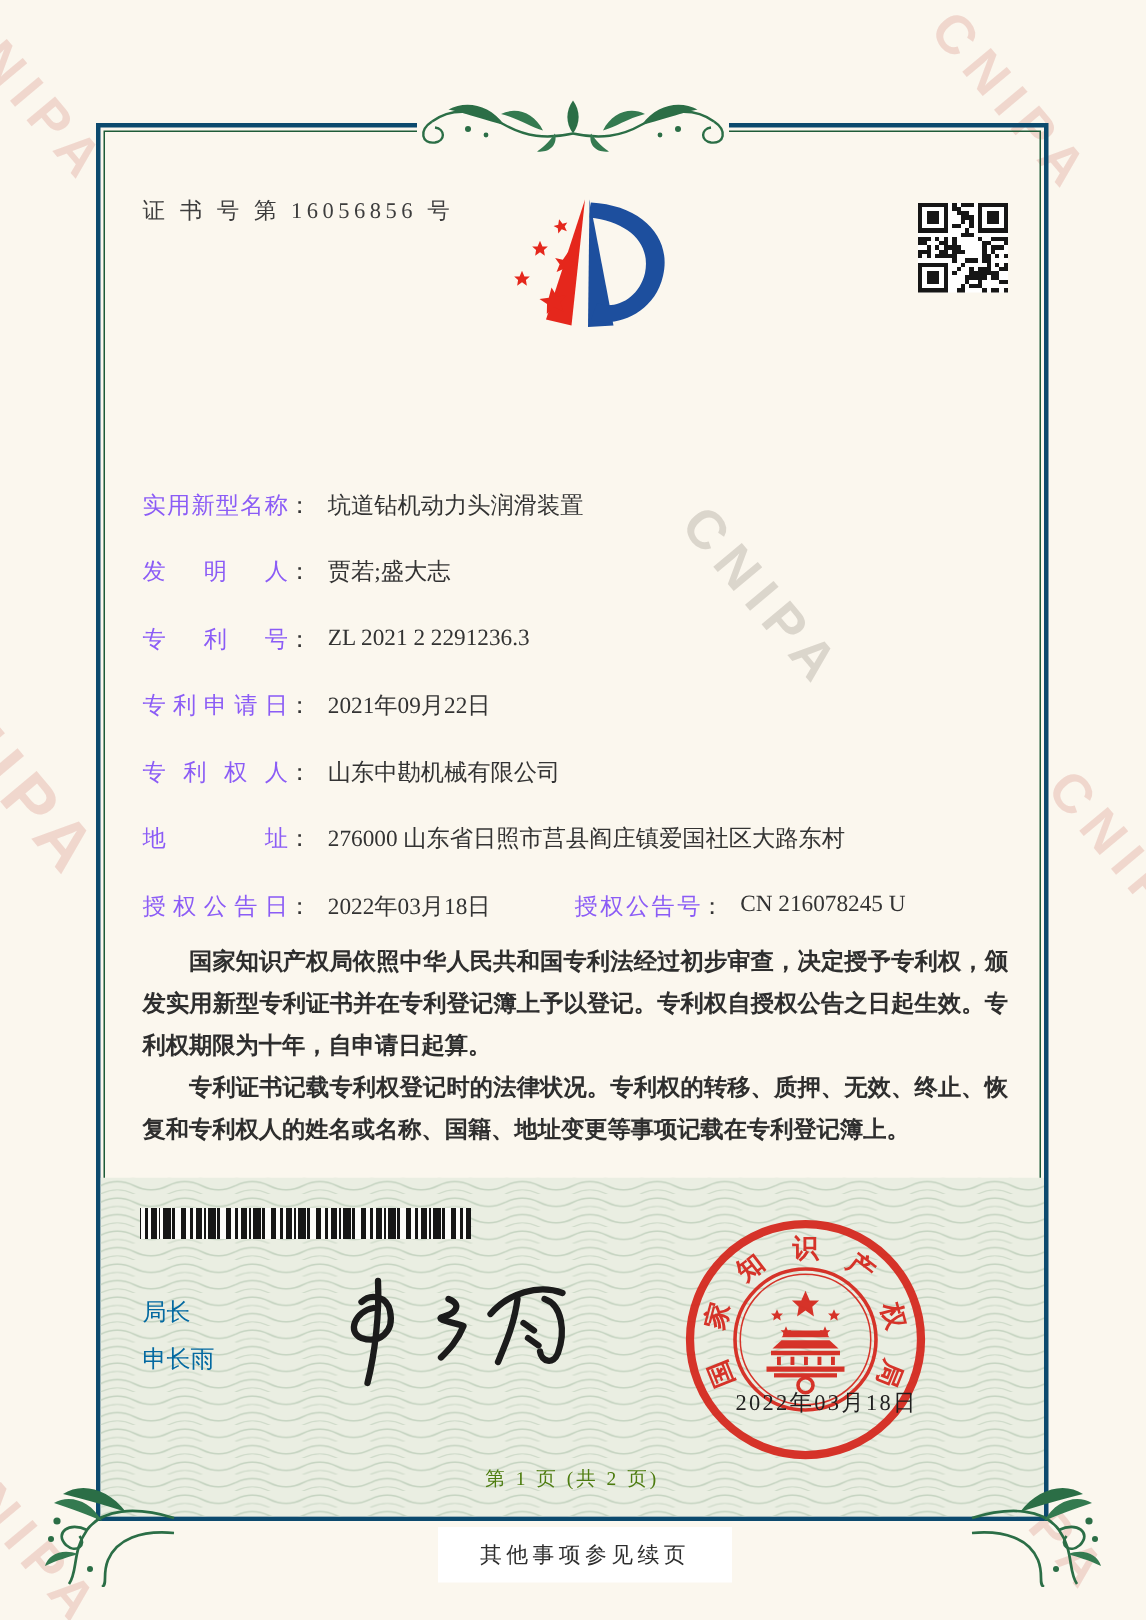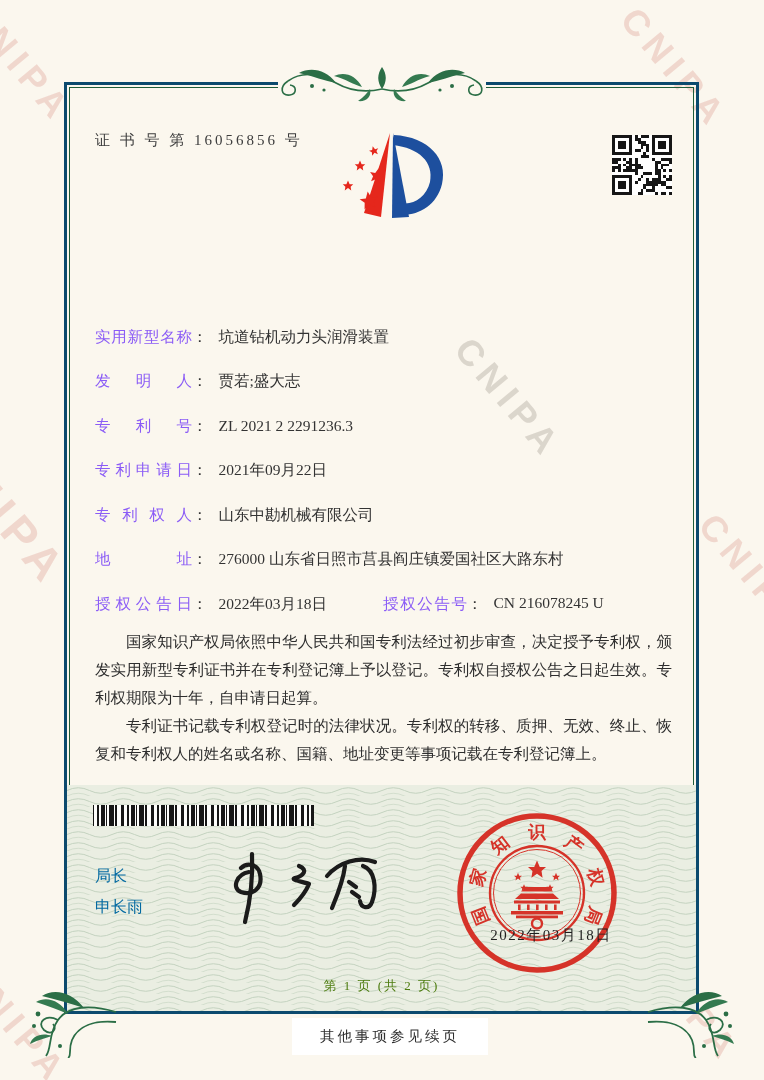--- a/index.html
+++ b/index.html
@@ -26,21 +26,21 @@
          color:#161616;letter-spacing:12px;padding-left:12px;margin:0;}
 
   .fields{position:absolute;left:28px;top:230px;width:576px;}
   .frow{height:44.5px;display:flex;align-items:center;font-size:15.5px;color:#333;}
   .fgroup{display:flex;align-items:flex-start;}
   .fgroup.first{width:288px;flex:none;}
   .flabel{display:inline-block;width:97px;text-align:justify;text-align-last:justify;color:#8b5cf6;}
   .flabel.l2{width:84px;}
   .fvalue{margin-left:11px;white-space:nowrap;}
 
-  .paras{position:absolute;left:28px;top:543px;width:577px;font-size:15.5px;line-height:28px;color:#2e2e2e;text-align:justify;}
+  .paras{position:absolute;left:28px;top:543px;width:577px;font-size:15.5px;line-height:28px;color:#2e2e2e;text-align:justify;font-weight:bold;}
   .paras p{margin:0;text-indent:2em;}
 
   .band{position:absolute;left:0;top:700px;width:629px;height:226px;}
 
   .barcode{position:absolute;left:24px;top:719px;width:221px;height:21px;background-color:#fdfdfb;
     background-image:
       repeating-linear-gradient(90deg,#161616 0 2px,transparent 2px 6px),
       repeating-linear-gradient(90deg,#161616 0 3px,transparent 3px 10px),
       repeating-linear-gradient(90deg,#161616 0 1px,transparent 1px 15px);
     background-clip:content-box;padding:1px 2px;}

